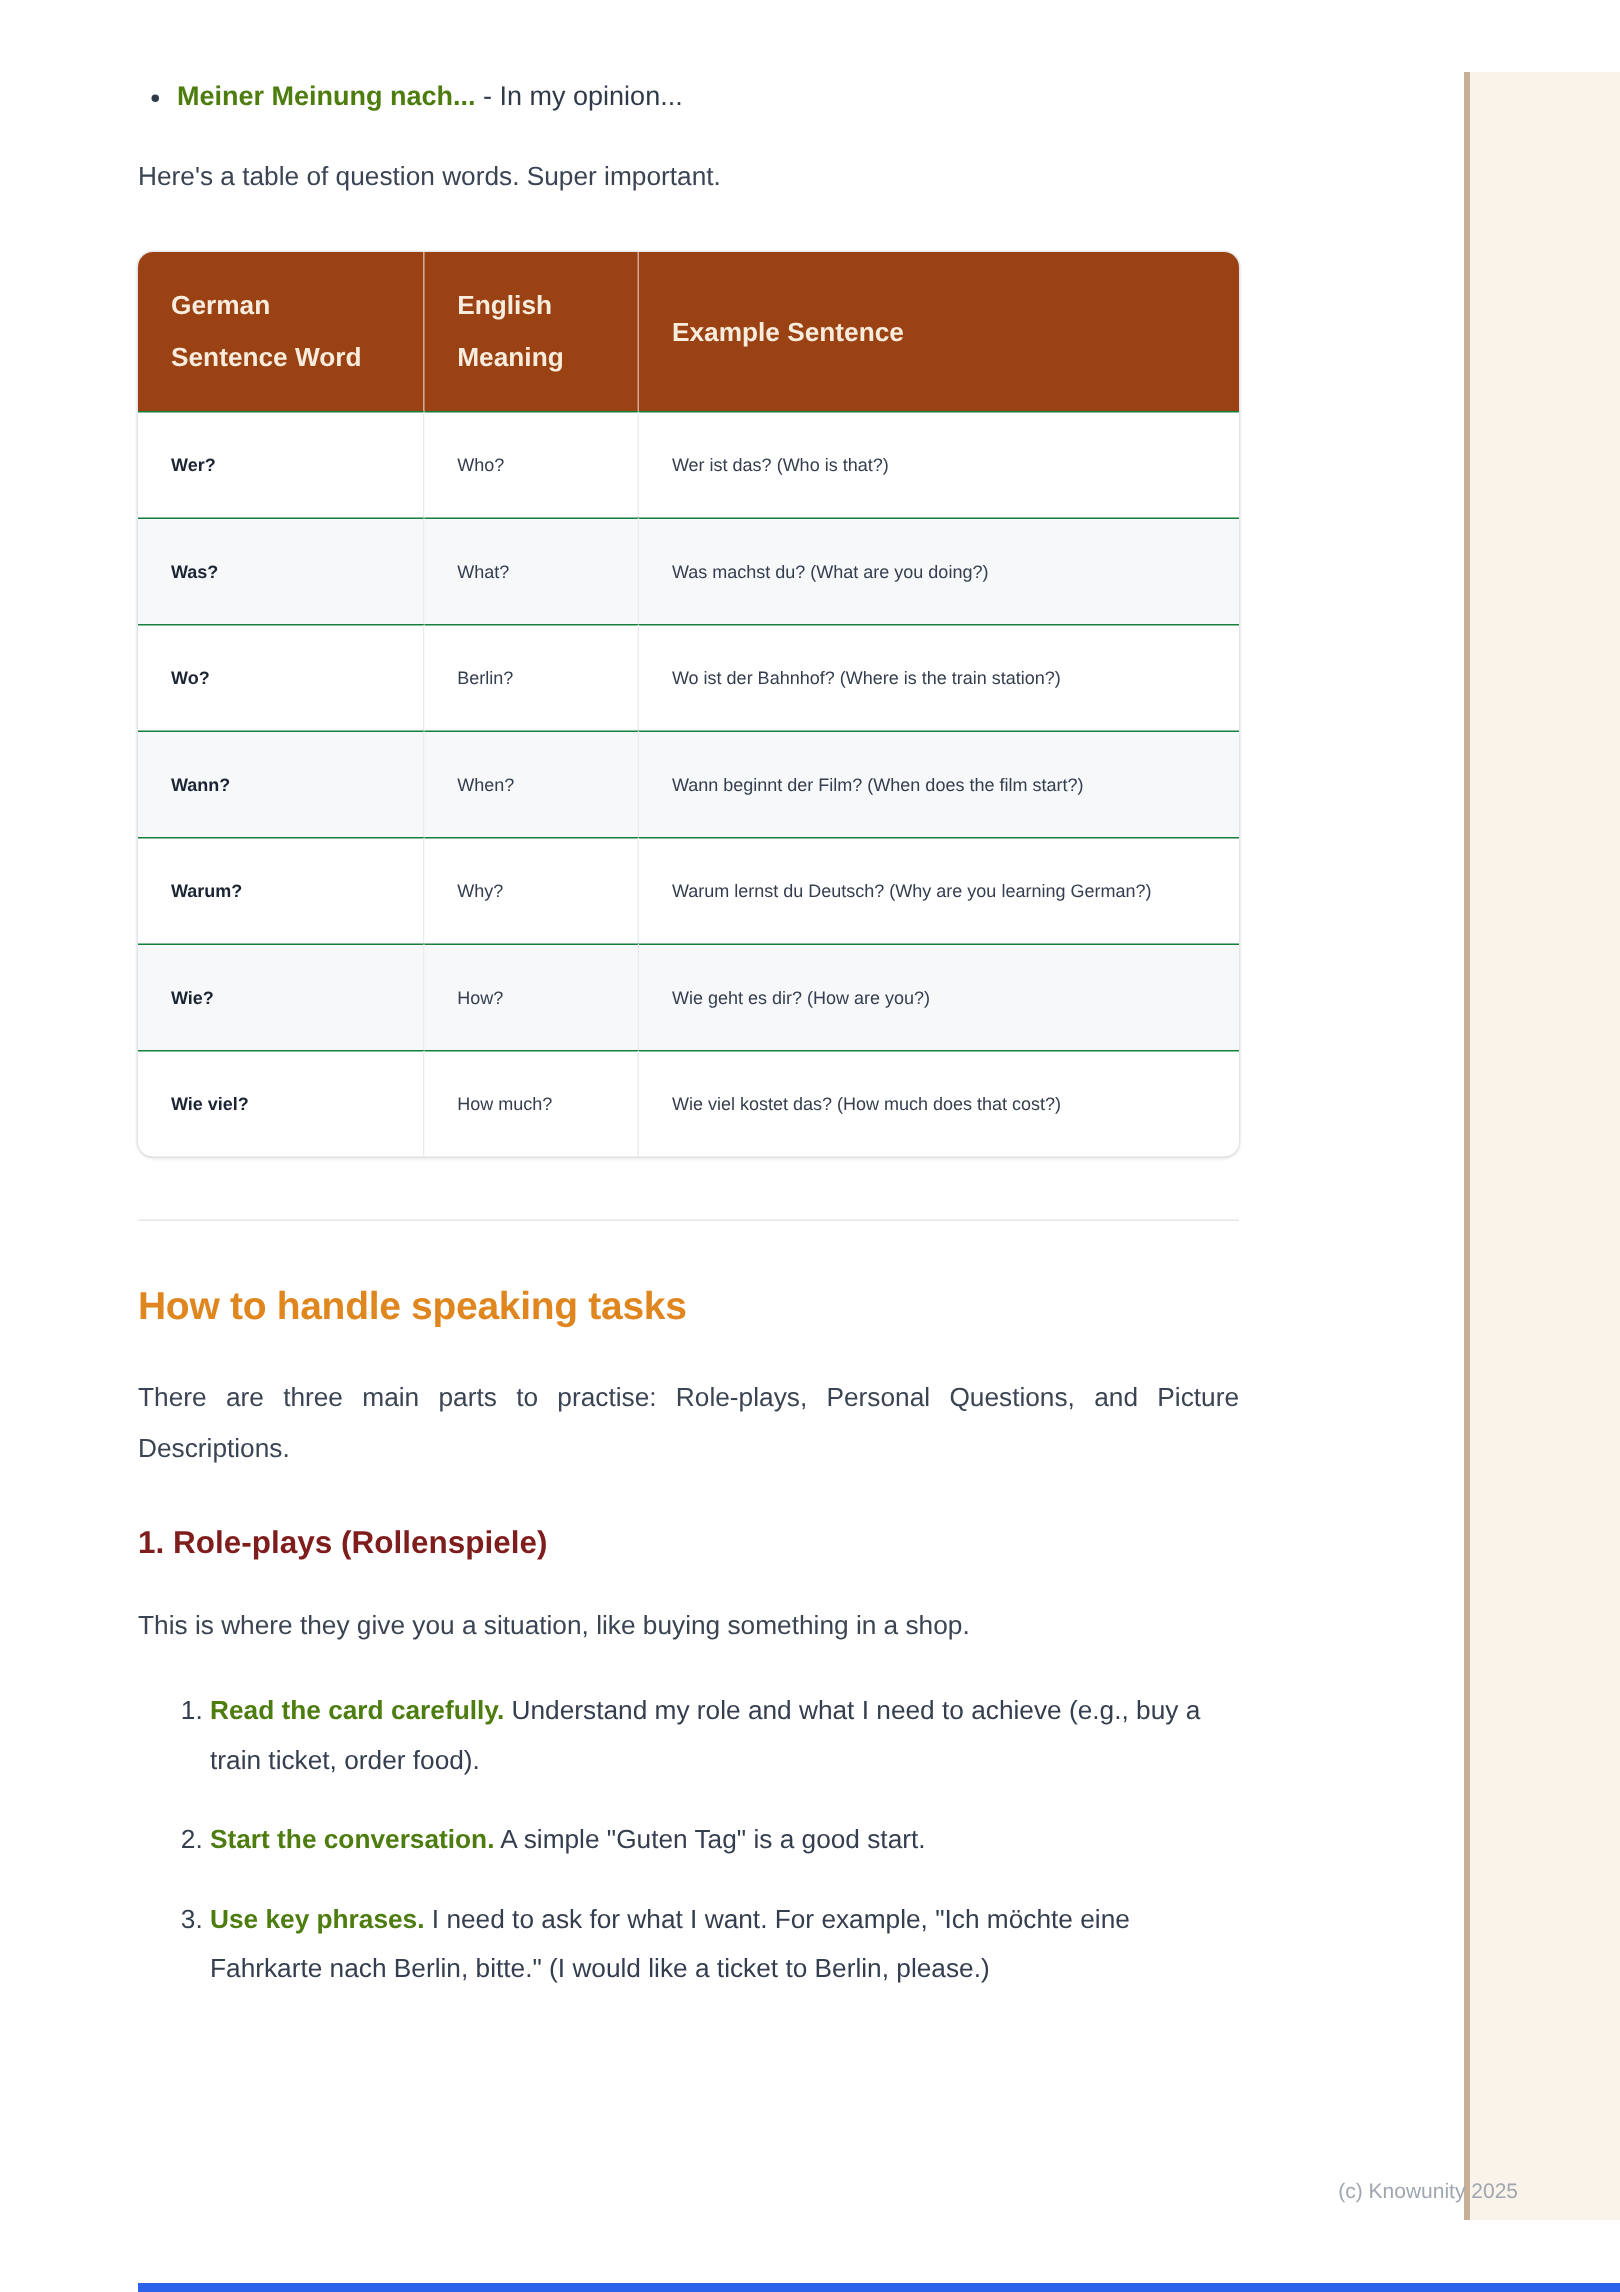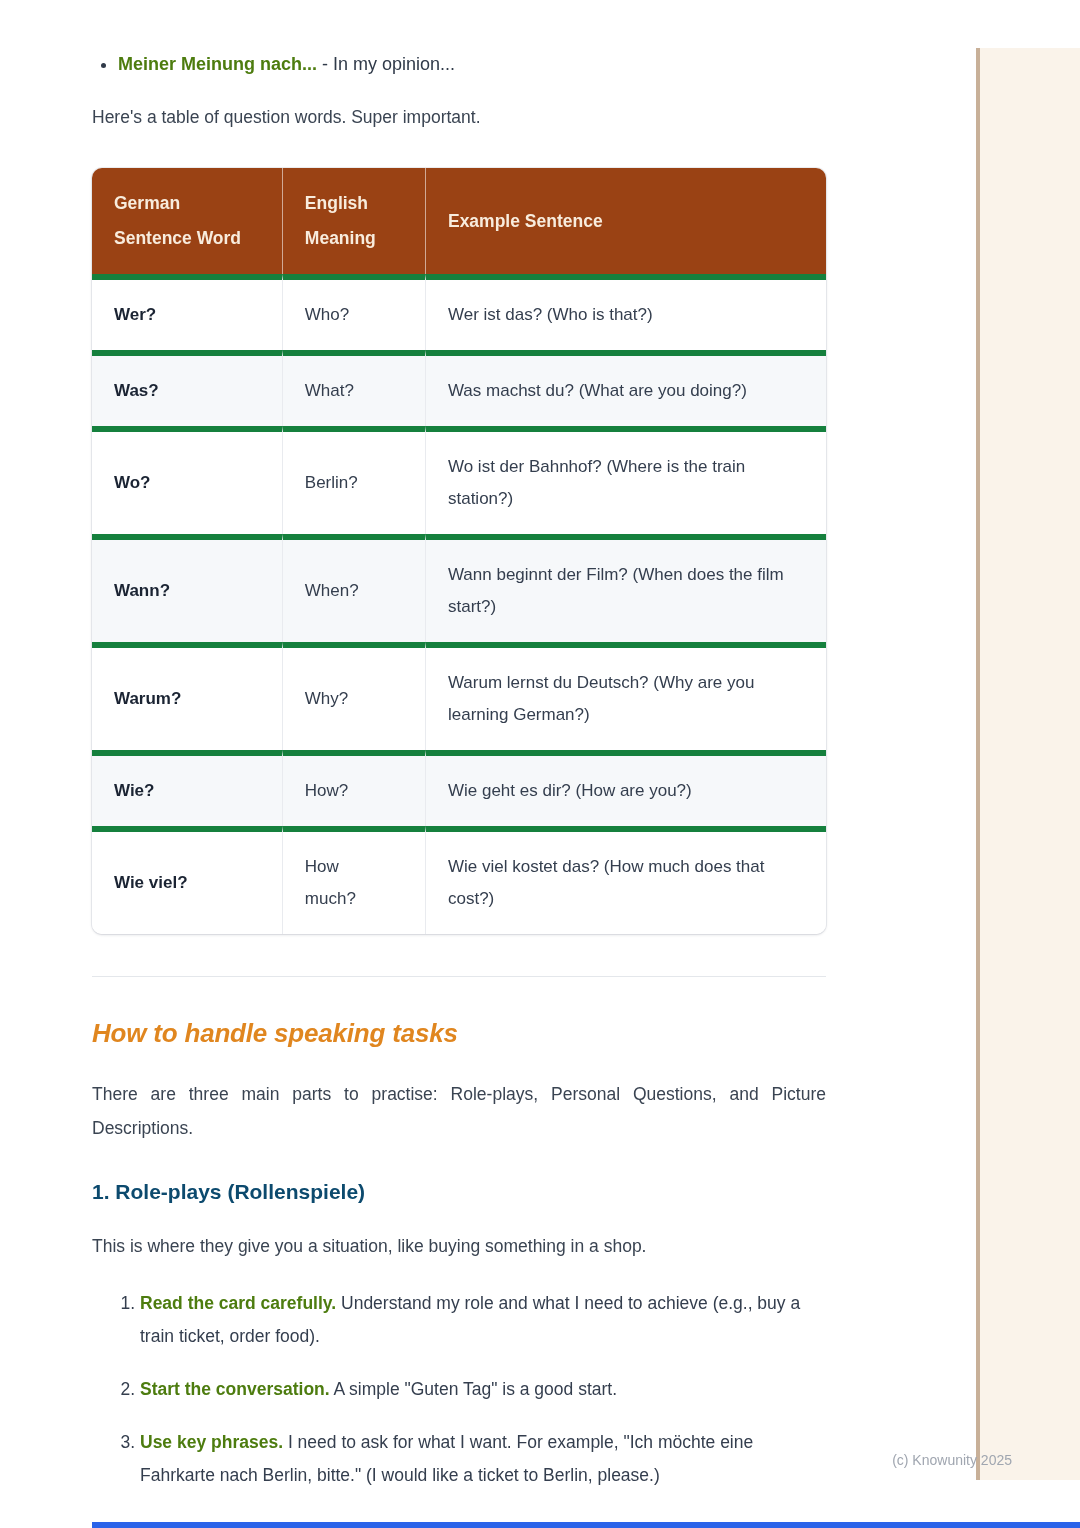--- a/index.html
+++ b/index.html
@@ -53,57 +53,56 @@
     line-height: 35px;
     padding: 18px 24px 18px 22px;
   }
   table.qwords th:not(:last-child) { border-right: 1px solid rgba(255,255,255,.55); }
   table.qwords col.c1 { width: 26%; }
   table.qwords col.c2 { width: 19.5%; }
   table.qwords col.c3 { width: 54.5%; }
   .hdr-narrow { display: inline-block; max-width: 134px; }
   table.qwords td {
     vertical-align: middle;
-    font-size: 17px;
+    font-size: 12px;
     line-height: 32px;
     padding: 19px 24px 19px 22px;
-    border-top: 6px solid #15803d;
+    border-top: 1px solid #15803d;
     color: #343e4e;
     background: #ffffff;
   }
   table.qwords td:nth-child(2) { padding-right: 34px; }
   table.qwords td:not(:last-child) { border-right: 1px solid #e9ebef; }
   table.qwords tr:nth-child(even) td { background: #f6f8fa; }
   table.qwords td.g { font-weight: bold; color: #1b2433; }
   
   hr.divider {
     border: none;
     border-top: 1px solid #e4e7eb;
     margin: 0 0 40px 0;
   }
   h2.sec {
     margin: 0 0 28px 0;
     font-size: 26px;
     line-height: 32px;
     color: #e0861f;
     font-weight: bold;
     letter-spacing: -0.2px;
-    font-style: italic;
   }
   p.lead {
     margin: 0 0 34px 0;
     font-size: 17.5px;
     line-height: 34px;
     text-align: justify;
   }
   h3.sub {
     margin: 0 0 28px 0;
     font-size: 21px;
     line-height: 26px;
-    color: #0c4a6e;
+    color: #7f1d1d;
     font-weight: bold;
   }
   p.body-p {
     margin: 0 0 28px 0;
     font-size: 17.5px;
     line-height: 26px;
   }
   ol.steps {
     margin: 12px;
     padding-left: 36px;

